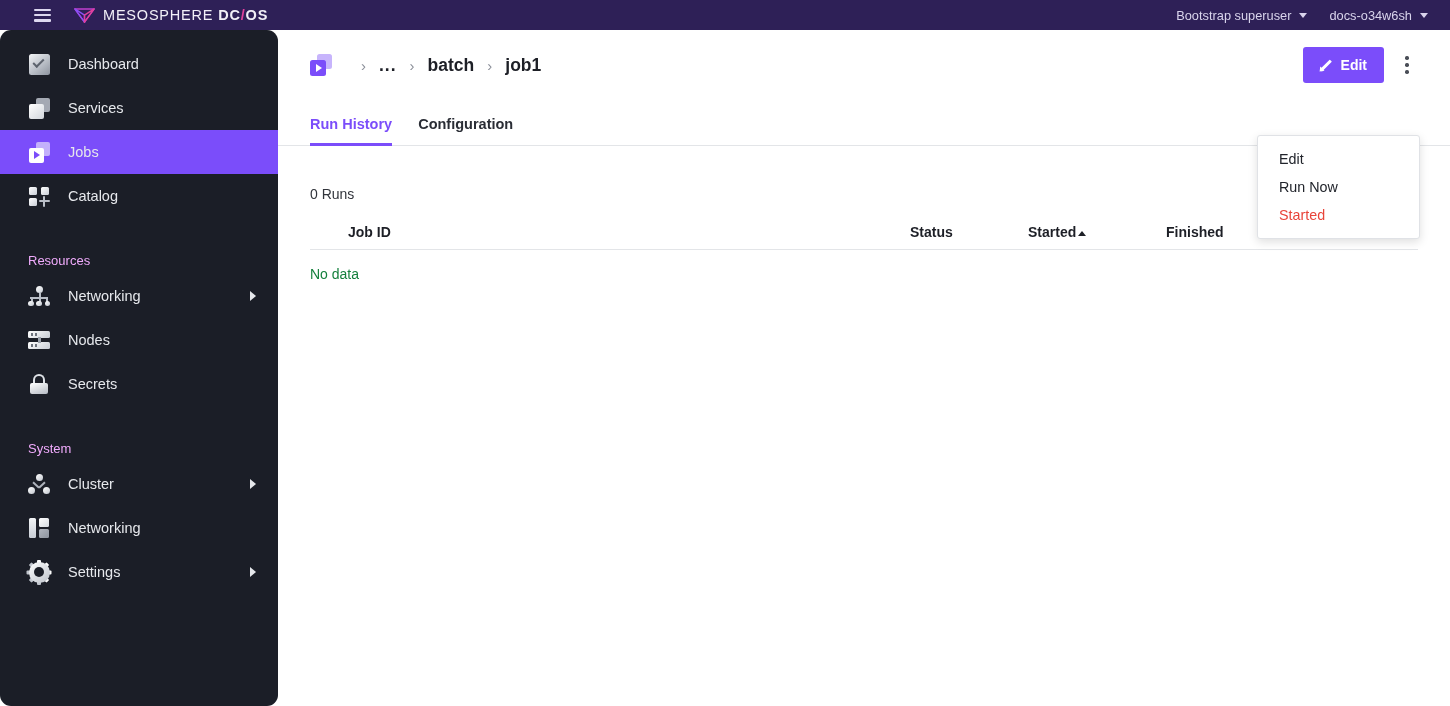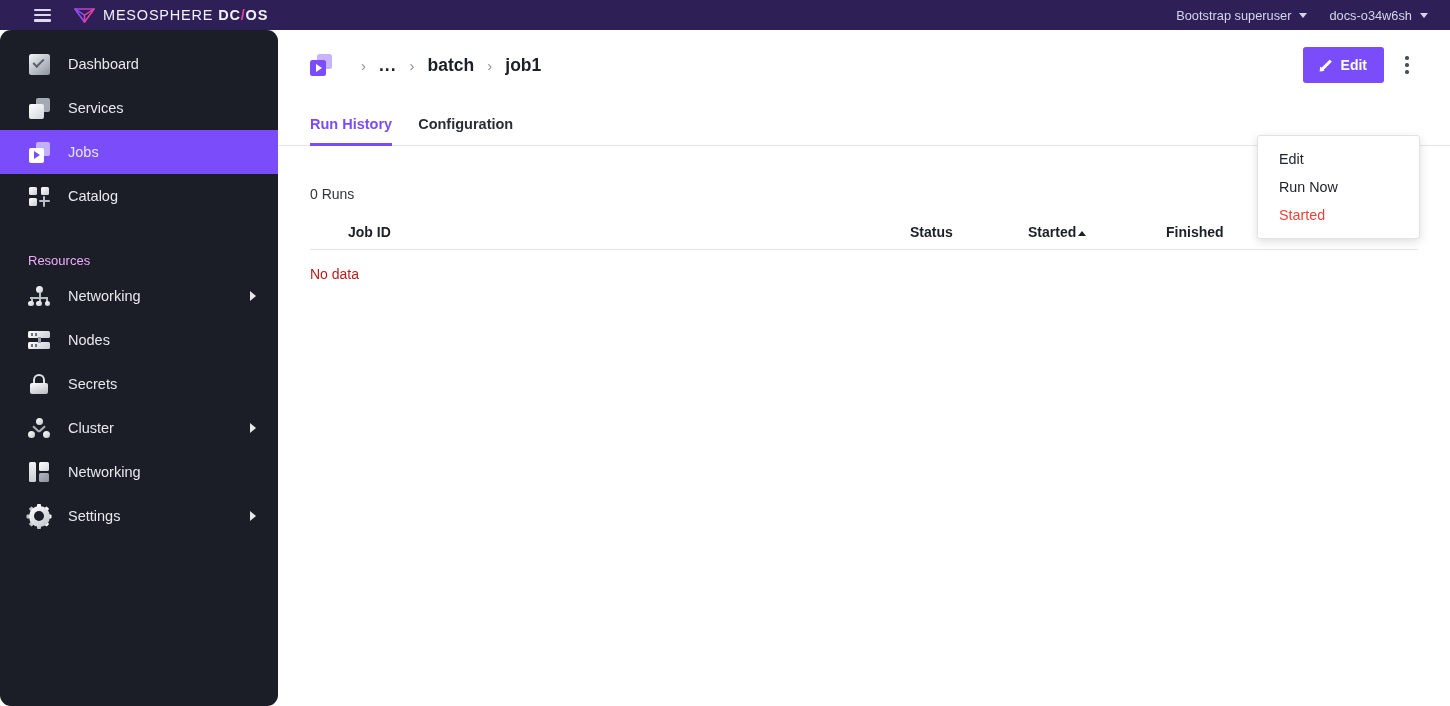--- a/index.html
+++ b/index.html
@@ -285,21 +285,21 @@
   .sort-asc {
     display: inline-block;
     width: 0; height: 0; margin-left: 2px;
     border-left: 4px solid transparent;
     border-right: 4px solid transparent;
     border-bottom: 5px solid #1d1f26;
     vertical-align: 1px;
   }
   table.runs td.nodata {
     padding-top: 16px;
-    font-size: 14px; color: #b91c1c;
+    font-size: 14px; color: #15803d;
   }
 </style>
 </head>
 <body>
 
 <div id="app">
 
   <div class="topbar">
     <div class="hamburger">
       <span></span>
@@ -413,20 +413,21 @@
     <div class="nav-item">
       <span class="nav-icon">
         <span class="ic-secrets">
             <span class="shackle"></span>
             <span class="body"></span>
           </span>
       </span>
       <span class="nav-label">Secrets</span>
     </div>
 
+    <div class="nav-section">System</div>
 
     <div class="nav-item">
       <span class="nav-icon">
         <span class="ic-cluster">
           <span class="e e1"></span>
             <span class="e e2"></span>
           <span class="n n1"></span>
             <span class="n n2"></span>
             <span class="n n3"></span>
         </span>

